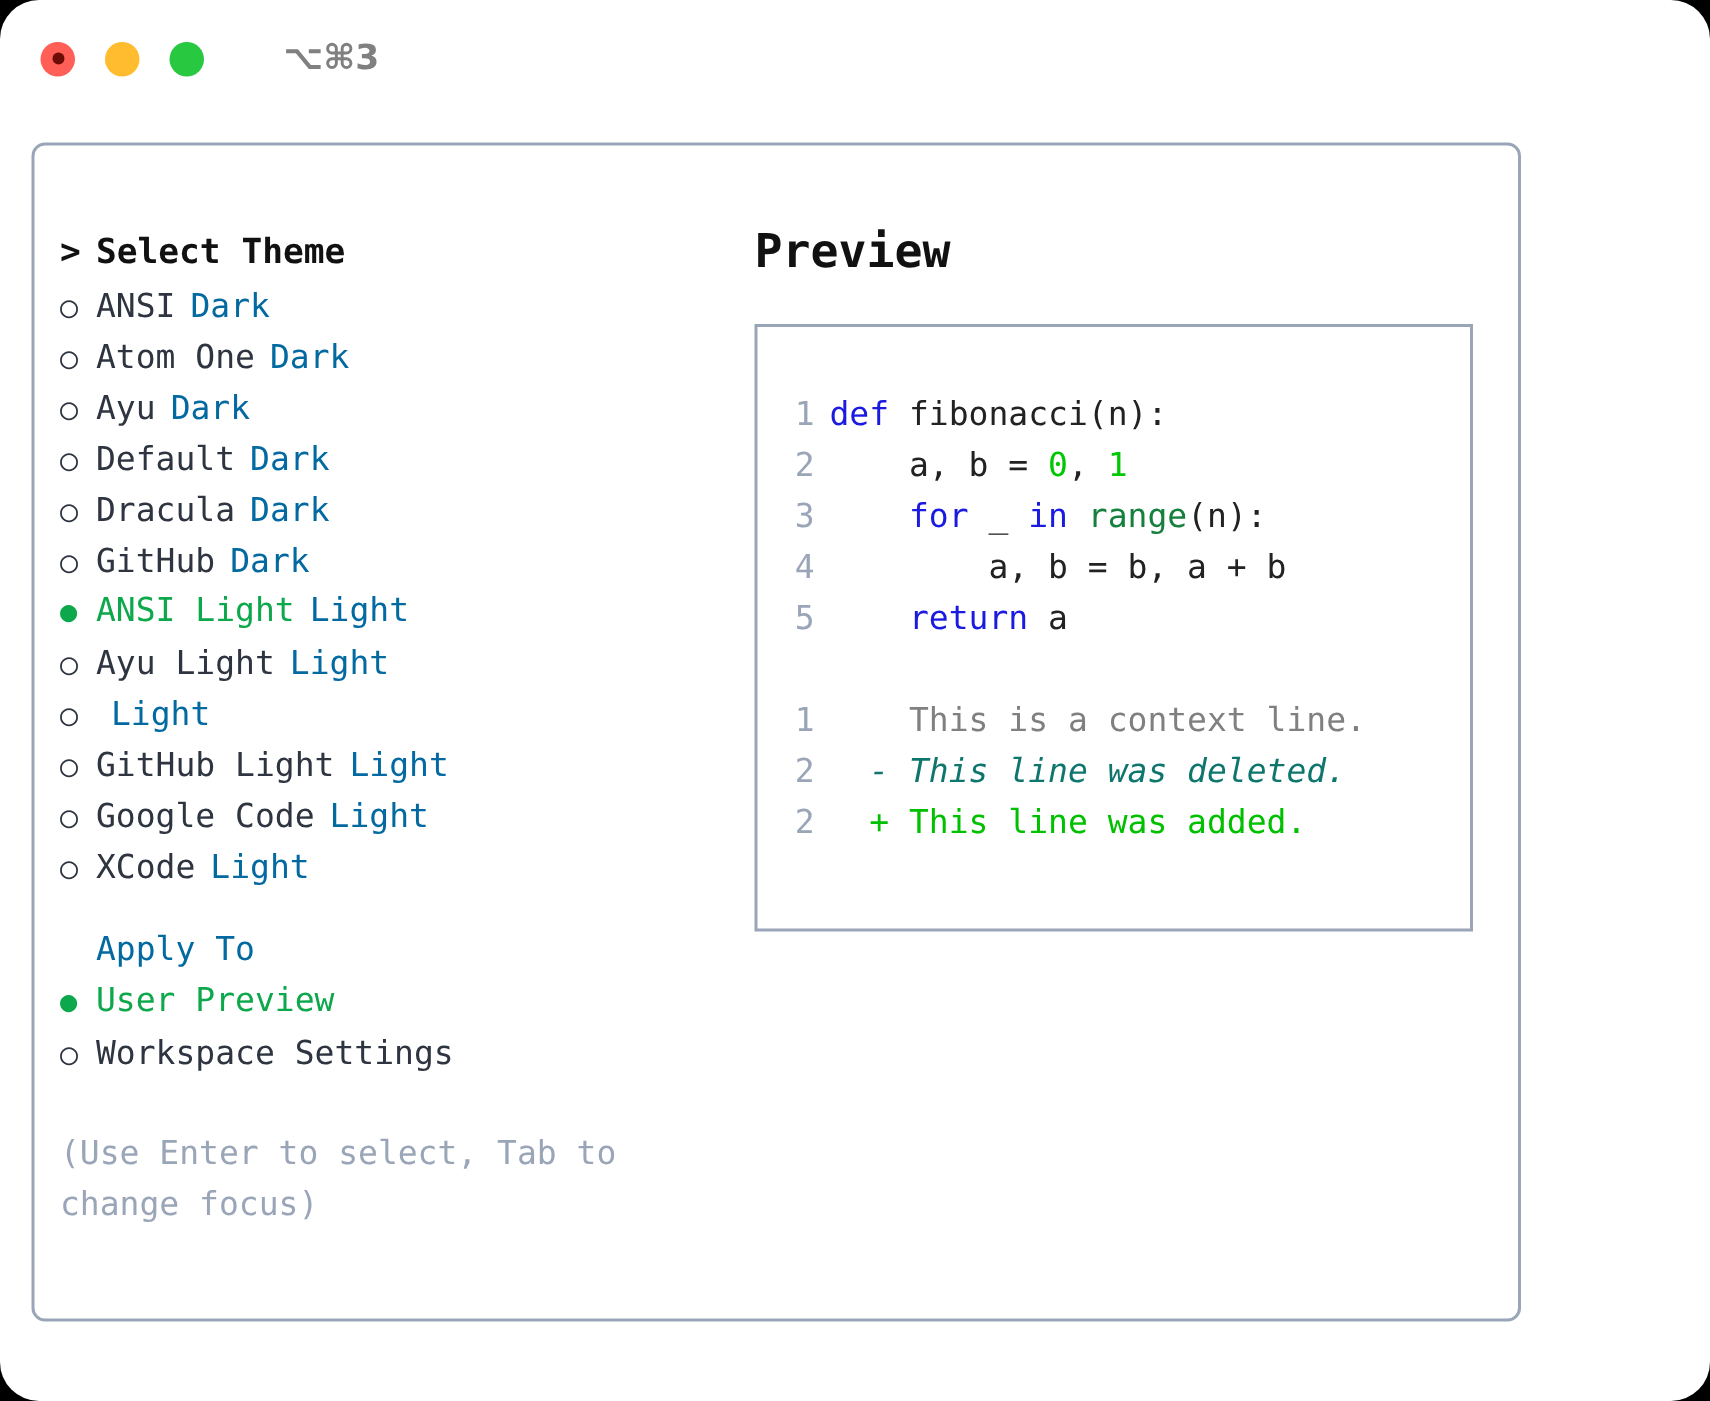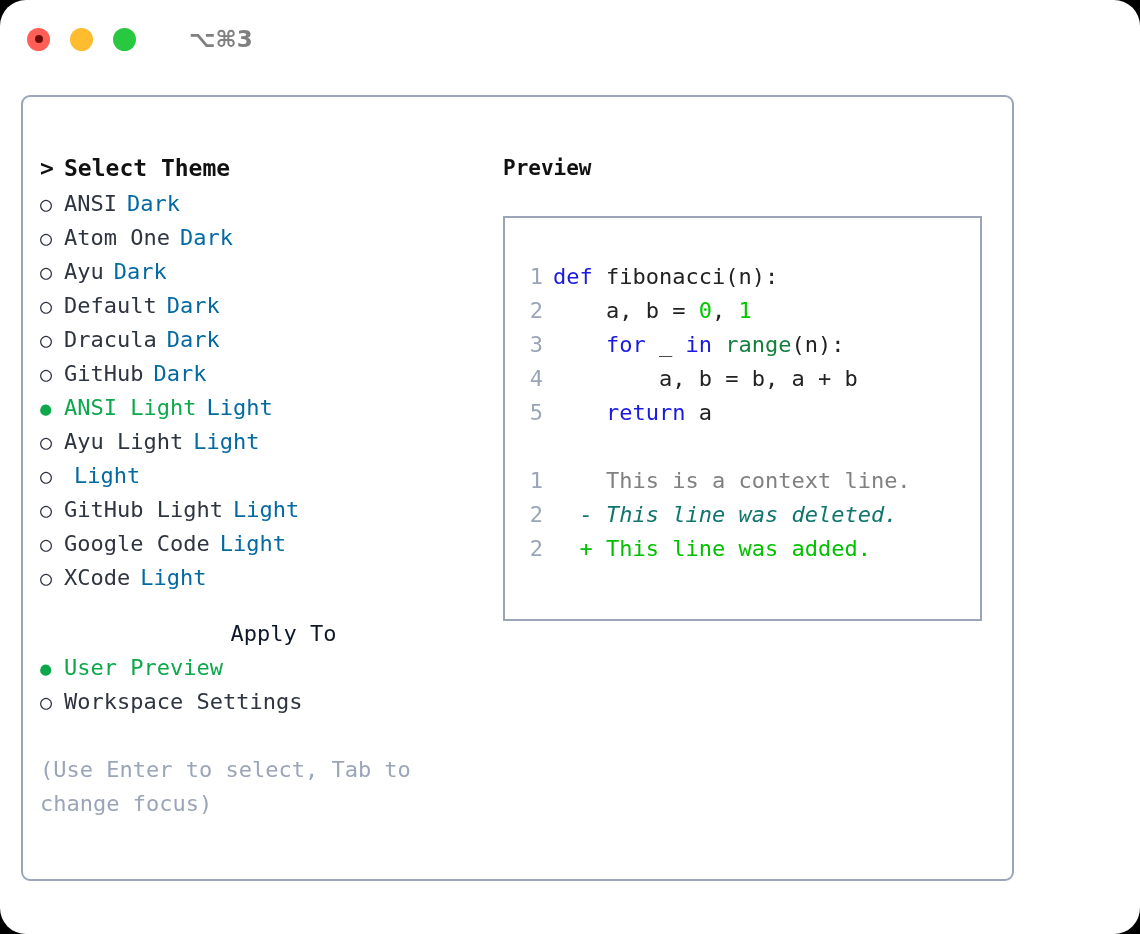--- a/index.html
+++ b/index.html
@@ -126,45 +126,44 @@
   }
   #select-theme-header .caret {
     display: inline-block;
     width: 24px;
     flex: 0 0 24px;
   }
 
   #apply-to-block { margin-top: 22px; }
   #apply-to-header {
     font-size: 22px;
-    color: #0f172a;
+    color: #0369a1;
     height: 34px;
     line-height: 34px;
     padding-left: 24px;
     white-space: pre;
-    text-align: center;
   }
 
   #hint-text {
     margin-top: 34px;
     font-size: 22px;
     color: #9aa5b8;
     line-height: 34px;
     width: 408px;
     white-space: normal;
   }
 
   
   #right-col {
     flex: 1;
     padding: 52px 0 0 0;
     position: relative;
   }
   #preview-title {
-    font-size: 21px;
+    font-size: 31px;
     font-weight: bold;
     color: #111111;
     line-height: 38px;
     margin-left: 0;
   }
   #preview-box {
     margin-top: 29px;
     width: 479px;
     height: 405px;
     border: 2px solid #9aa5b8;

